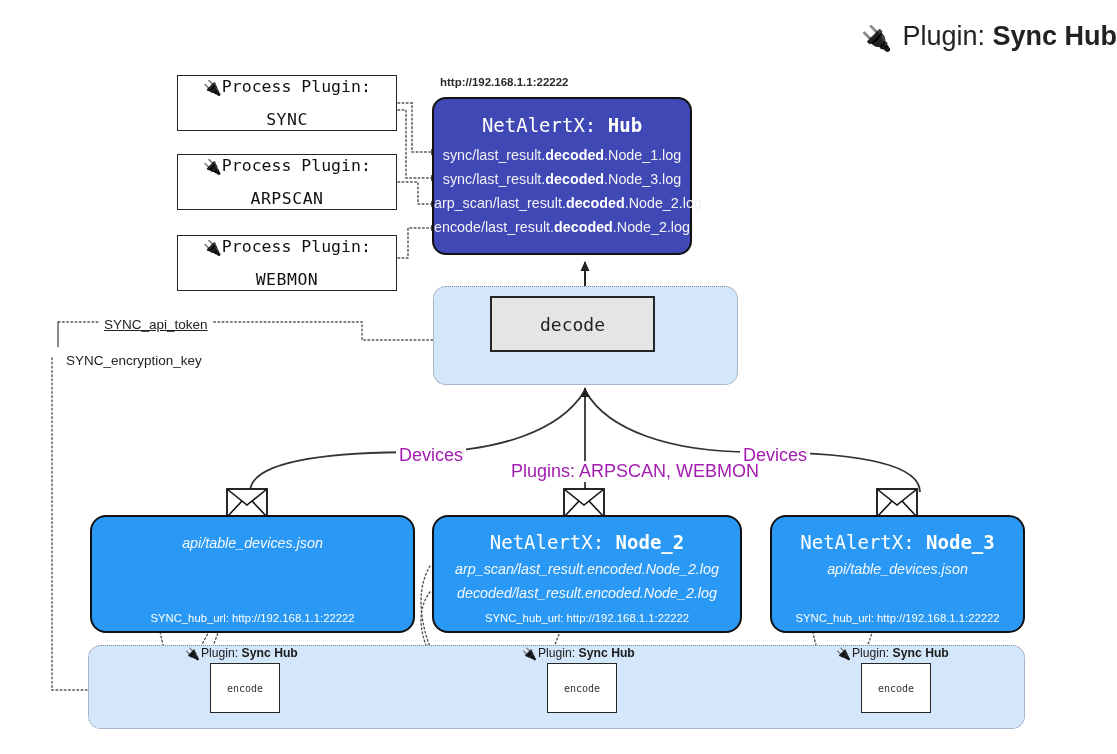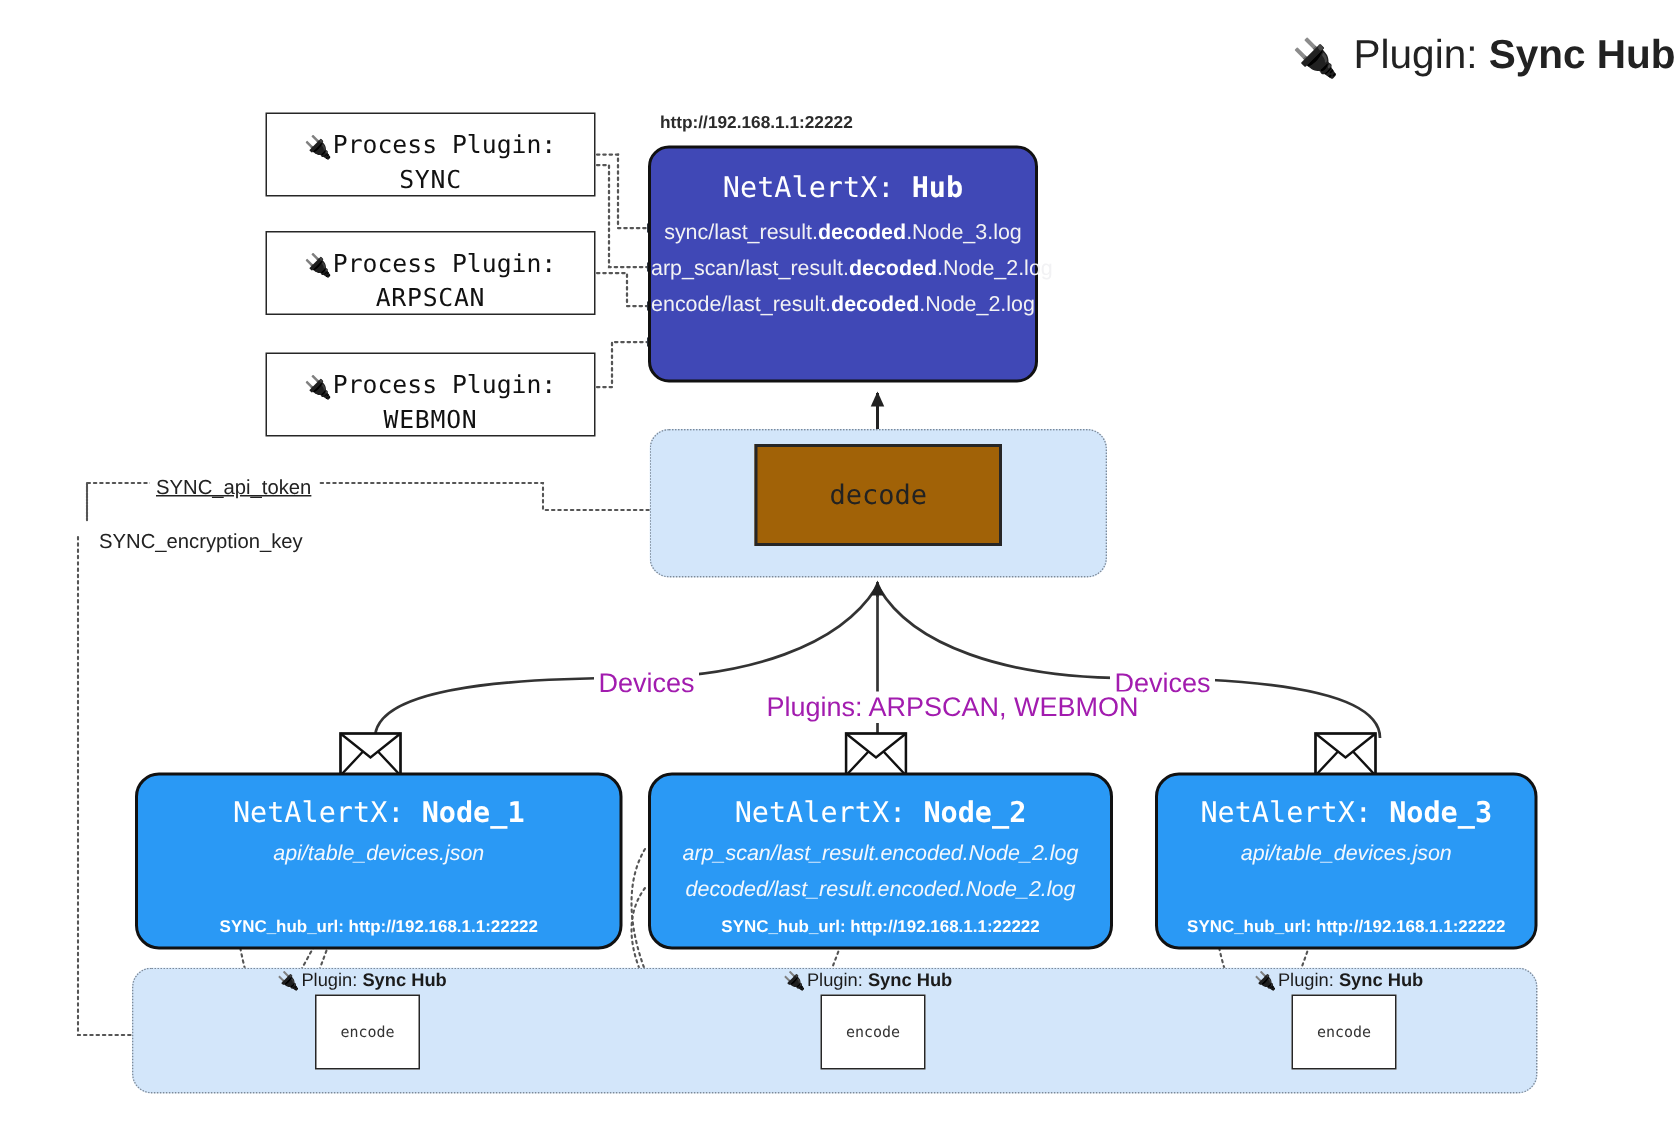--- a/index.html
+++ b/index.html
@@ -43,21 +43,21 @@
 
   
   .proc-box {
     width: 220px;
     height: 56px;
     background: #ffffff;
     border: 1.6px solid #262626;
     display: flex;
     flex-direction: column;
     align-items: center;
-    justify-content: flex-end;
+    justify-content: space-between;
     font-family: "DejaVu Sans Mono", "Liberation Mono", monospace;
     font-size: 16.5px;
     line-height: 21px;
     color: #111;
   }
   .proc-box .l1 { white-space: nowrap; }
   .proc-box .l1 .plug {
     font-size: 15px;
     vertical-align: -1px;
     filter: grayscale(1) contrast(2.2) brightness(0.5);
@@ -107,23 +107,23 @@
 
   
   #decode-band {
     left: 433px; top: 286px;
     width: 305px; height: 99px;
     background: #d3e6fa;
     border: 1.6px dotted #7d8a99;
     border-radius: 13px;
   }
   #decode-box {
-    left: 503px; top: 296px;
-    width: 165px; height: 68px;
-    background: #a16207;
+    left: 490px; top: 296px;
+    width: 165px; height: 56px;
+    background: #e5e5e5;
     border: 2px solid #262626;
     display: flex; align-items: center; justify-content: center;
     font-family: "DejaVu Sans Mono", "Liberation Mono", monospace;
     font-size: 18px;
     color: #222;
   }
 
   
   .key-label {
     font-size: 13.5px;
@@ -161,21 +161,21 @@
     font-size: 14.3px;
     line-height: 21px;
     color: #f4f8fd;
     white-space: nowrap;
   }
   .node-box .node-foot {
     position: absolute;
     left: 0; right: 0; bottom: 7px;
     text-align: center;
     font-size: 11.3px;
-    font-weight: bold;
+    font-weight: normal;
     color: #ffffff;
     white-space: nowrap;
   }
   #node1 { left: 90px; top: 515px; width: 325px; }
   #node2 { left: 432px; top: 515px; width: 310px; }
   #node3 { left: 770px; top: 515px; width: 255px; }
 
   
   .env { width: 42px; height: 30px; }
 
@@ -322,20 +322,21 @@
   <div class="l2">WEBMON</div>
 </div>
 
 <div class="abs" id="hub-url">http://192.168.1.1:22222</div>
 
 <div class="abs" id="hub-box">
   <div class="hub-title">
     <span>NetAlertX:</span>&nbsp;<b>Hub</b>
   </div>
   <div class="loglist">
+    <div class="logline"><span>sync/last_result.</span><b>decoded</b><span>.Node_1.log</span></div>
     <div class="logline"><span>sync/last_result.</span><b>decoded</b><span>.Node_3.log</span></div>
     <div class="logline"><span>arp_scan/last_result.</span><b>decoded</b><span>.Node_2.log</span></div>
     <div class="logline"><span>encode/last_result.</span><b>decoded</b><span>.Node_2.log</span></div>
   </div>
 </div>
 
 <div class="abs" id="decode-band"></div>
 <div class="abs" id="decode-box">decode</div>
 
 <div class="abs key-label" id="key-api">SYNC_api_token</div>
@@ -361,23 +362,20 @@
 </div>
 <div class="abs" style="left:876px; top:488px;">
   <svg class="env" viewBox="0 0 42 30">
       <rect x="1" y="1" width="40" height="28" fill="#fff" stroke="#111" stroke-width="1.8"></rect>
       <path d="M1,1 L21,17 L41,1" fill="none" stroke="#111" stroke-width="1.6"></path>
       <path d="M1,29 L16,13 M41,29 L26,13" fill="none" stroke="#111" stroke-width="1.6"></path>
     </svg>
 </div>
 
 <div class="abs node-box" id="node1">
-  <div class="node-title">
-    <span>NetAlertX:</span>&nbsp;<b>Node_1</b>
-  </div>
   <div class="node-lines">
     <div class="node-line">api/table_devices.json</div>
   </div>
   <div class="node-foot">SYNC_hub_url: http://192.168.1.1:22222</div>
 </div>
 
 <div class="abs node-box" id="node2">
   <div class="node-title">
     <span>NetAlertX:</span>&nbsp;<b>Node_2</b>
   </div>

